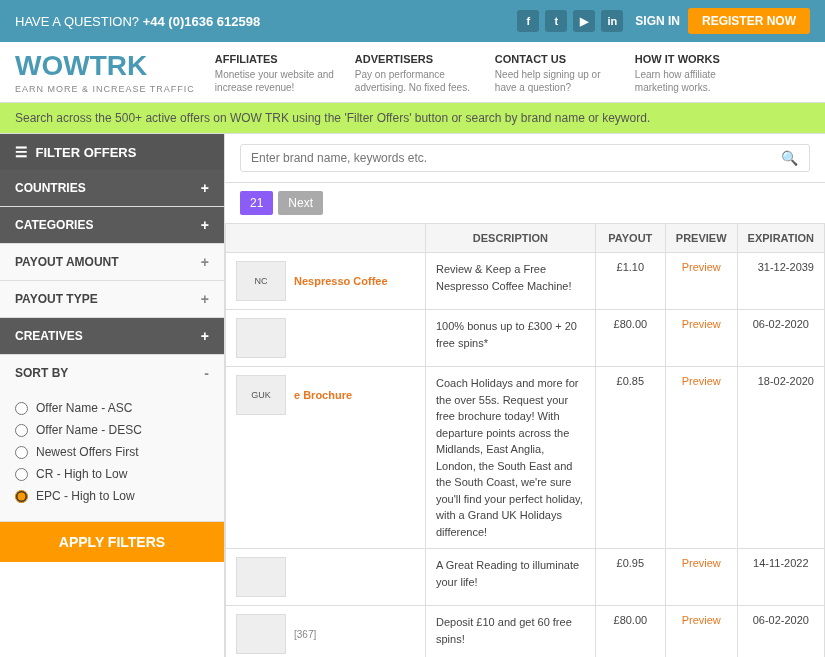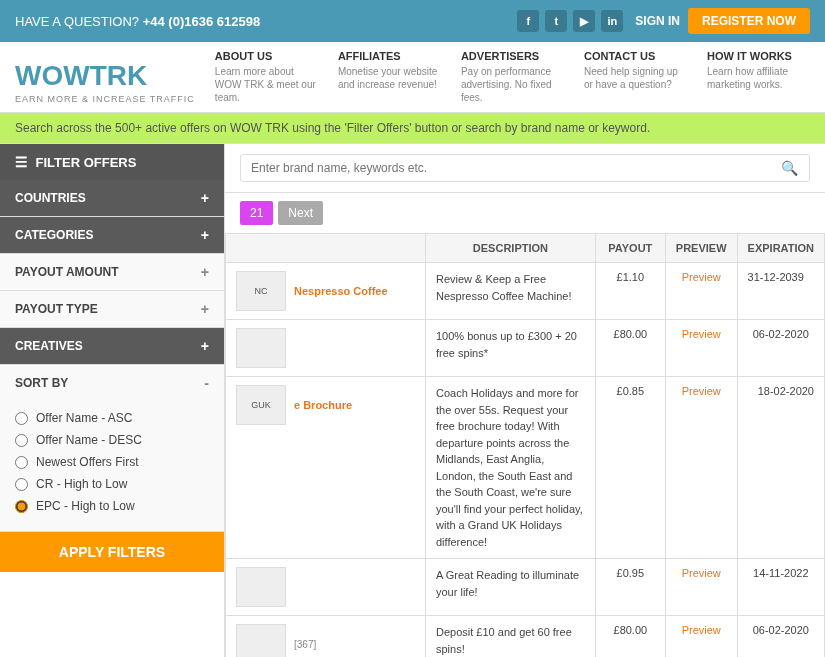--- a/index.html
+++ b/index.html
@@ -146,21 +146,21 @@
     .search-icon { color: #aaa; font-size: 14px; }
 
     
     .pagination {
       padding: 8px 15px;
       display: flex;
       gap: 5px;
       align-items: center;
     }
     .page-btn {
-      background: #d946ef;
+      background: #8b5cf6;
       color: #fff;
       border: none;
       padding: 5px 10px;
       font-size: 12px;
       cursor: pointer;
       border-radius: 2px;
     }
     .page-btn.next { background: #aaa; }
 
     
@@ -219,24 +219,20 @@
 </div>
 
 <div class="header">
   <div class="logo-area">
     <div class="logo-text">
       <span>WOW</span><span style="color:#4a9ab5;">TRK</span>
     </div>
     <div class="logo-tagline">EARN MORE &amp; INCREASE TRAFFIC</div>
   </div>
   <div class="nav-items">
-    <div class="nav-item">
-      <h4>ABOUT US</h4>
-      <p>Learn more about WOW TRK &amp; meet our team.</p>
-    </div>
     <div class="nav-item">
       <h4>AFFILIATES</h4>
       <p>Monetise your website and increase revenue!</p>
     </div>
     <div class="nav-item">
       <h4>ADVERTISERS</h4>
       <p>Pay on performance advertising. No fixed fees.</p>
     </div>
     <div class="nav-item">
       <h4>CONTACT US</h4>
@@ -363,21 +359,21 @@
         <div class="offer-logo" style="background:#eee;color:#555;">NC</div>
         <div>
           <div class="offer-name">Nespresso Coffee</div>
 
         </div>
       </div>
     </td>
     <td class="desc">Review &amp; Keep a Free Nespresso Coffee Machine!</td>
     <td style="text-align:center;">£1.10</td>
     <td style="text-align:center;"><a class="preview-link">Preview</a></td>
-    <td style="text-align:left;">31-12-2039</td>
+    <td style="text-align:right;">31-12-2039</td>
   </tr>
           <tr>
     <td>
       <div style="display:flex;align-items:center;gap:8px;">
         <div class="offer-logo" style="background:#eee;color:#555;"></div>
         <div>
           
           
         </div>
       </div>

